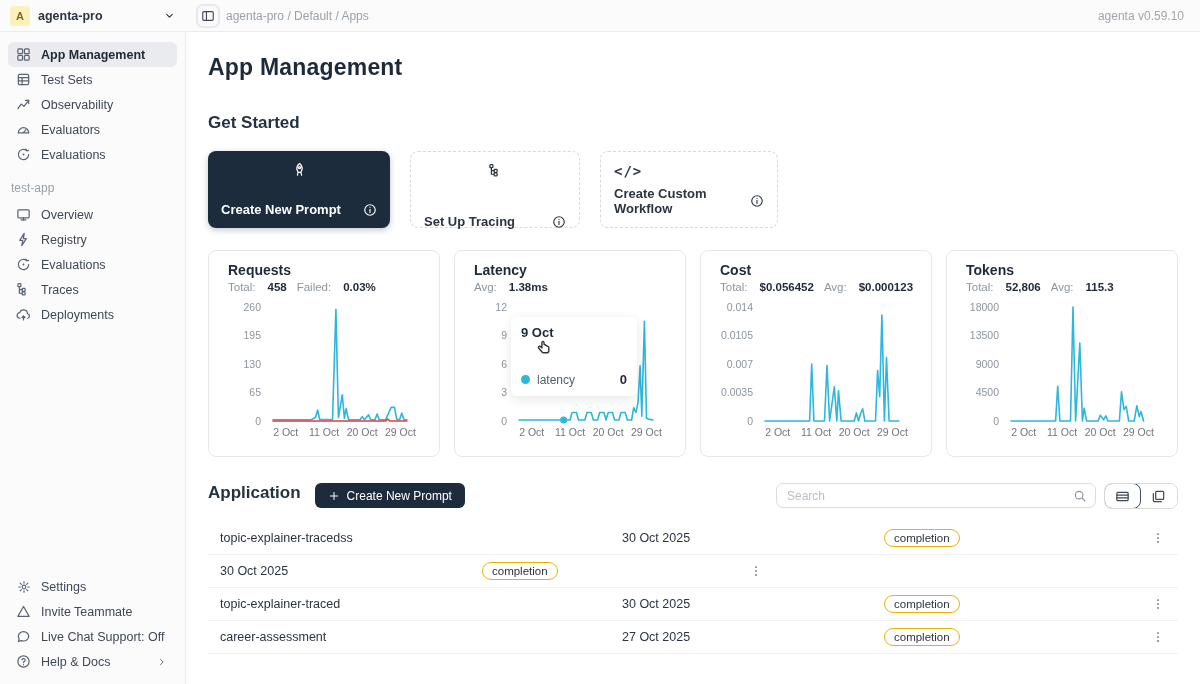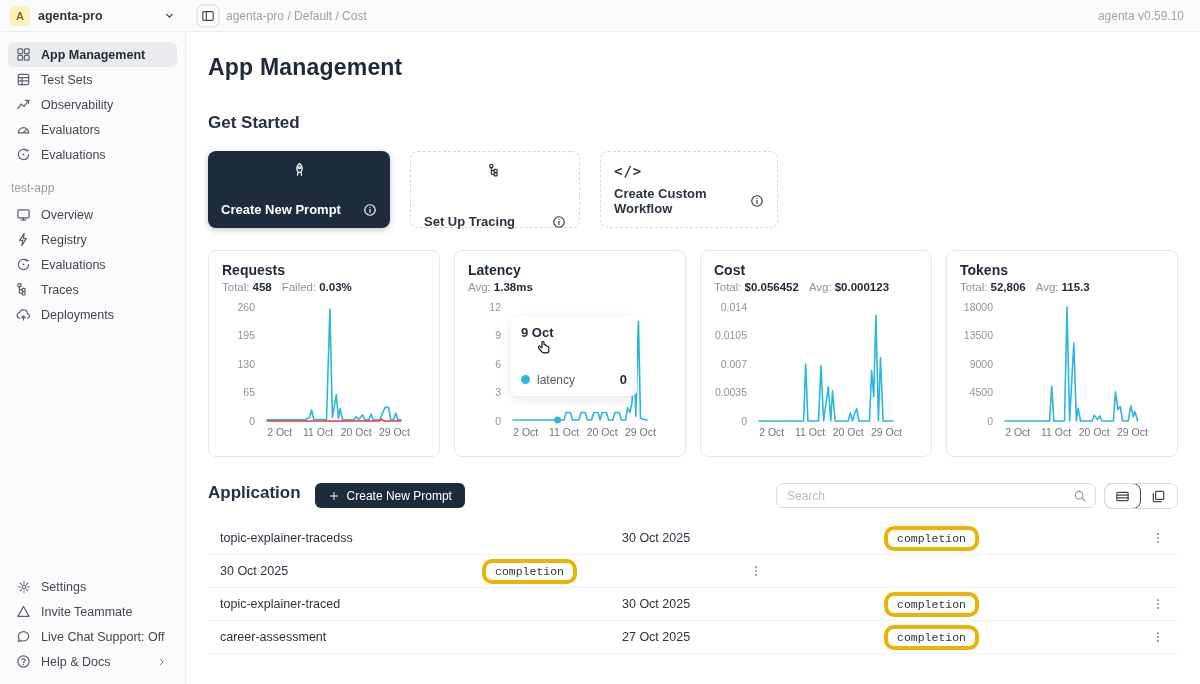--- a/index.html
+++ b/index.html
@@ -44,24 +44,24 @@
     justify-content:space-between; cursor:pointer; }
   .gs-card.dark { width:182px; background:#1c2c3c; color:#fff; box-shadow:0 2px 6px rgba(20,35,50,.25); }
   .gs-card.light { border:1px dashed #d9d9d9; background:#fff; color:#2b3440; }
   .gs-card.light.c2 { width:170px;gap:36px; } .gs-card.light.c3 { width:178px; }
   .gs-bottom { display:flex; align-items:center; justify-content:space-between; font-size:13px; font-weight:600; }
   .gs-card .topicon { color:inherit; }
   .code-glyph { font-size:14px; font-weight:700; letter-spacing:1px; font-family:"DejaVu Sans Mono", monospace; }
 
   
   .charts-row { display:flex; gap:14px; margin-top:22px; }
-  .chart-card { width:232px; height:207px; border:1px solid #e8e8ea; border-radius:8px; padding:11px 13px; position:relative; background:#fff; }
+  .chart-card { width:232px; height:207px; border:1px solid #e8e8ea; border-radius:8px; padding:11px 19px; position:relative; background:#fff; }
   .chart-title { font-size:14px; font-weight:700; color:#1f2937; }
   .chart-stats { margin-top:3px; font-size:11.5px; color:#8c959e; display:flex; gap:10px; }
-  .chart-stats b { color:#1f2937; margin-left:3px; }
+  .chart-stats b { color:#1f2937; margin-left:12px; }
   .chart-svg-wrap { margin-top:6px; }
   svg text { font-family:"Liberation Sans", sans-serif; }
 
   
   .lat-tooltip { position:absolute; left:56px; top:66px; width:126px; padding:8px 10px 9px 10px;
     background:rgba(255,255,255,.93); border-radius:6px; box-shadow:0 3px 12px rgba(0,0,0,.10); z-index:3; }
   .lt-title { font-size:13px; font-weight:600; color:#1f2937; }
   .lt-row { margin-top:32px; display:flex; align-items:center; gap:7px; font-size:12px; color:#555e66; }
   .lt-dot { width:9px; height:9px; border-radius:50%; background:#2db7dc; flex:0 0 9px; }
   .lt-val { margin-left:auto; font-size:13px; font-weight:600; color:#1f2937; }
@@ -87,21 +87,21 @@
   
   .table { margin-top:13px; }
   .thead { display:flex; align-items:center; height:29px; background:#fafafa;
     border-top:1px solid #f0f0f0; border-bottom:1px solid #f0f0f0; font-size:12px; font-weight:600; color:#394049; }
   .th { padding:0 12px; position:relative; }
   .th:not(:last-child)::after { content:""; position:absolute; right:0; top:7px; bottom:7px; width:1px; background:#e8e8ea; }
   .col-name { width:402px; } .col-date { width:262px; } .col-type { width:265px; }
   .col-actions { width:41px; display:flex; justify-content:center; color:#5b6472; }
   .trow { display:flex; align-items:center; height:33px; border-bottom:1px solid #f2f2f3; font-size:12.5px; color:#2b3440; cursor:pointer; }
   .td { padding:0 12px; }
-  .tag { display:inline-block; border:4px solid #eab308; border-radius:10px; padding:2px 9px; font-size:11.5px; color:#2b3440; background:#fff;font-family:Liberation Mono, monospace; }
+  .tag { display:inline-block; border:1px solid #eab308; border-radius:10px; padding:2px 9px; font-size:11.5px; color:#2b3440; background:#fff; }
   .dots { color:#5b6472; display:flex; justify-content:center; width:41px; cursor:pointer; }
 </style>
 </head>
 <body>
 
 <div class="app">
 
   <div class="topbar">
     <div class="ws">
       <div class="ws-avatar">A</div>
@@ -113,21 +113,21 @@
         </span>
     </div>
     <div class="toggle-btn">
       <span class="icon">
           <svg width="14" height="14" viewBox="0 0 16 16" fill="none" stroke="currentColor" stroke-width="1.3" stroke-linecap="round" stroke-linejoin="round">
             <rect x="2" y="3" width="12" height="10" rx="1.5"></rect>
             <line x1="6.2" y1="3" x2="6.2" y2="13"></line>
           </svg>
         </span>
     </div>
-    <div class="breadcrumb">agenta-pro / Default / Cost</div>
+    <div class="breadcrumb">agenta-pro / Default / Apps</div>
     <div class="topbar-spacer"></div>
     <div class="version">agenta v0.59.10</div>
   </div>
 
   <div class="body">
 
     <div class="sidebar">
       <div id="side-main">
           <div class="side-item active">
             <span class="icon">

